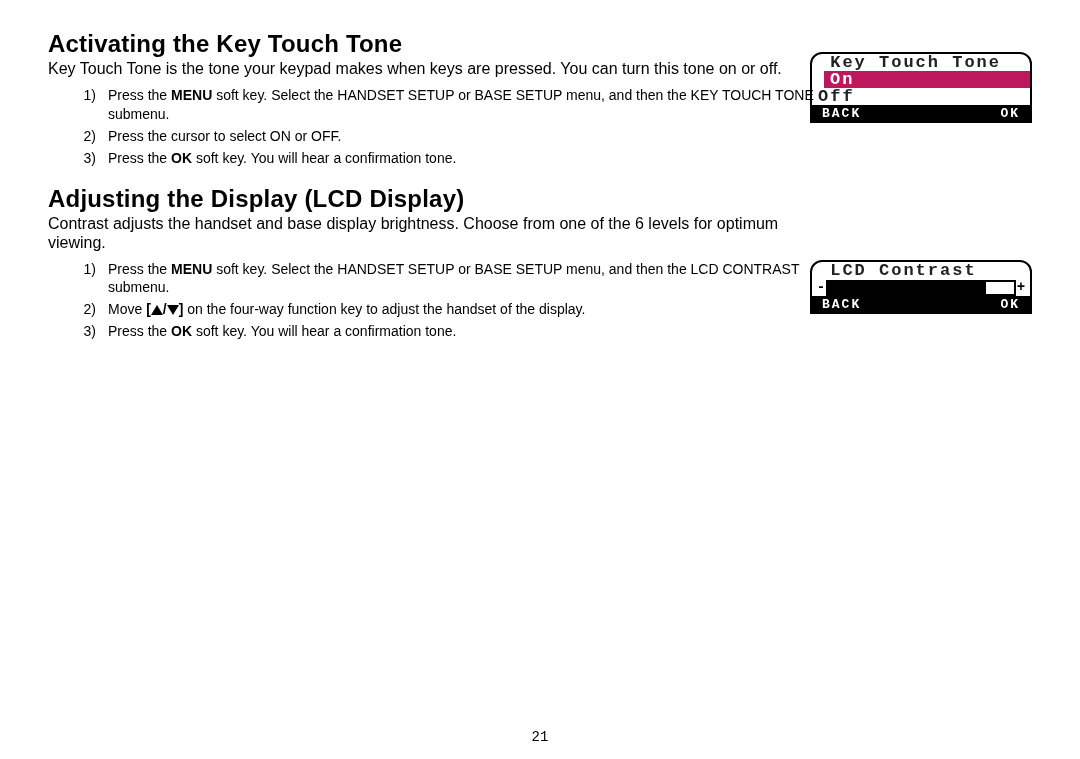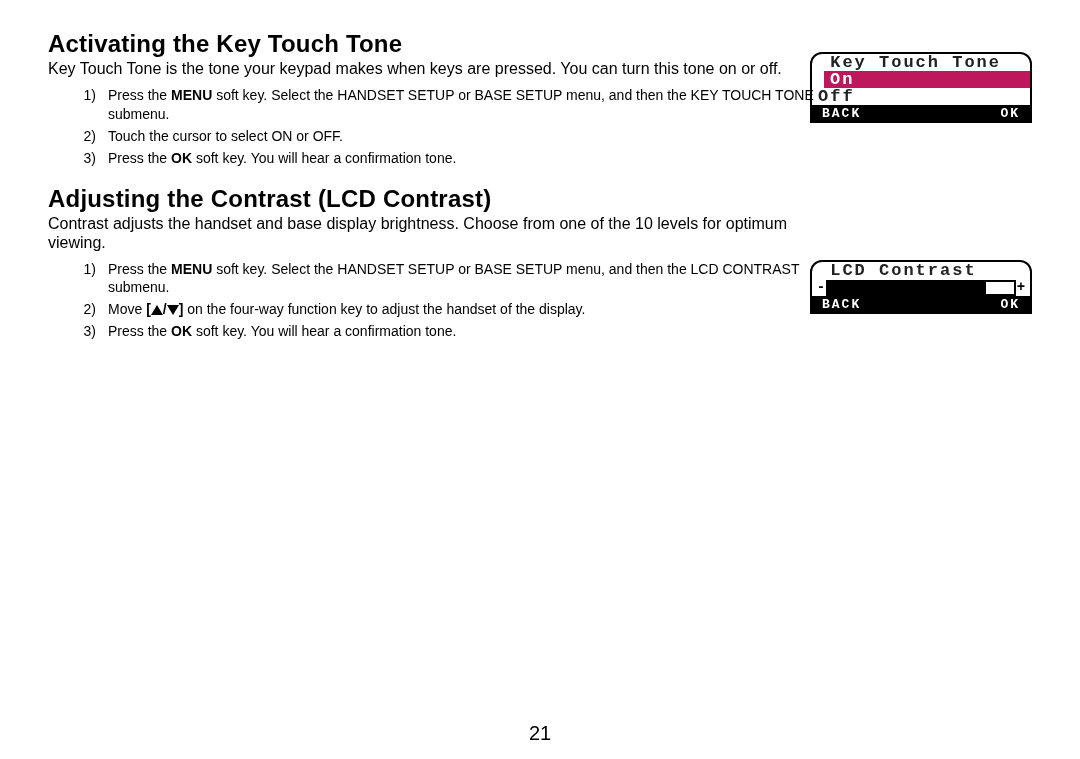--- a/index.html
+++ b/index.html
@@ -53,21 +53,22 @@
     left: -26px;
     width: 26px;
     text-align: right;
   }
   .page-number {
     position: absolute;
     bottom: 14px;
     left: 0;
     width: 1080px;
     text-align: center;
-    font-size: 20px;
+    font-size: 14px;
+    font-family: Liberation Mono, monospace;
   }
   
   .lcd {
     position: absolute;
     right: 48px;
     width: 218px;
     border: 2px solid #000;
     border-radius: 12px 12px 0 0;
     font-family: "Courier New", monospace;
     font-size: 17px;
@@ -179,30 +180,30 @@
     </div>
   </div>
 
   <div class="section">
     <h2 class="section-heading">Activating the Key Touch Tone</h2>
     <p class="section-intro">Key Touch Tone is the tone your keypad makes when keys are pressed. You can turn this tone on or off.</p>
     <ol class="steps">
       <li>
         <span>Press the </span><b>MENU</b><span> soft key. Select the HANDSET SETUP or BASE SETUP menu, and then the KEY TOUCH TONE submenu.</span>
       </li>
-      <li>Touch the cursor to select ON or OFF.</li>
+      <li>Press the cursor to select ON or OFF.</li>
       <li>
         <span>Press the </span><b>OK</b><span> soft key. You will hear a confirmation tone.</span>
       </li>
     </ol>
   </div>
 
   <div class="section">
-    <h2 class="section-heading">Adjusting the Contrast (LCD Contrast)</h2>
-    <p class="section-intro">Contrast adjusts the handset and base display brightness. Choose from one of the 10 levels for optimum viewing.</p>
+    <h2 class="section-heading">Adjusting the Display (LCD Display)</h2>
+    <p class="section-intro">Contrast adjusts the handset and base display brightness. Choose from one of the 6 levels for optimum viewing.</p>
     <ol class="steps">
       <li>
         <span>Press the </span><b>MENU</b><span> soft key. Select the HANDSET SETUP or BASE SETUP menu, and then the LCD CONTRAST submenu.</span>
       </li>
       <li>
         <span>Move </span><b>[</b><span class="arrow up"></span><b>/</b><span class="arrow down"></span><b>]</b><span> on the four-way function key to adjust the handset of the display.</span>
       </li>
       <li>
         <span>Press the </span><b>OK</b><span> soft key. You will hear a confirmation tone.</span>
       </li>

